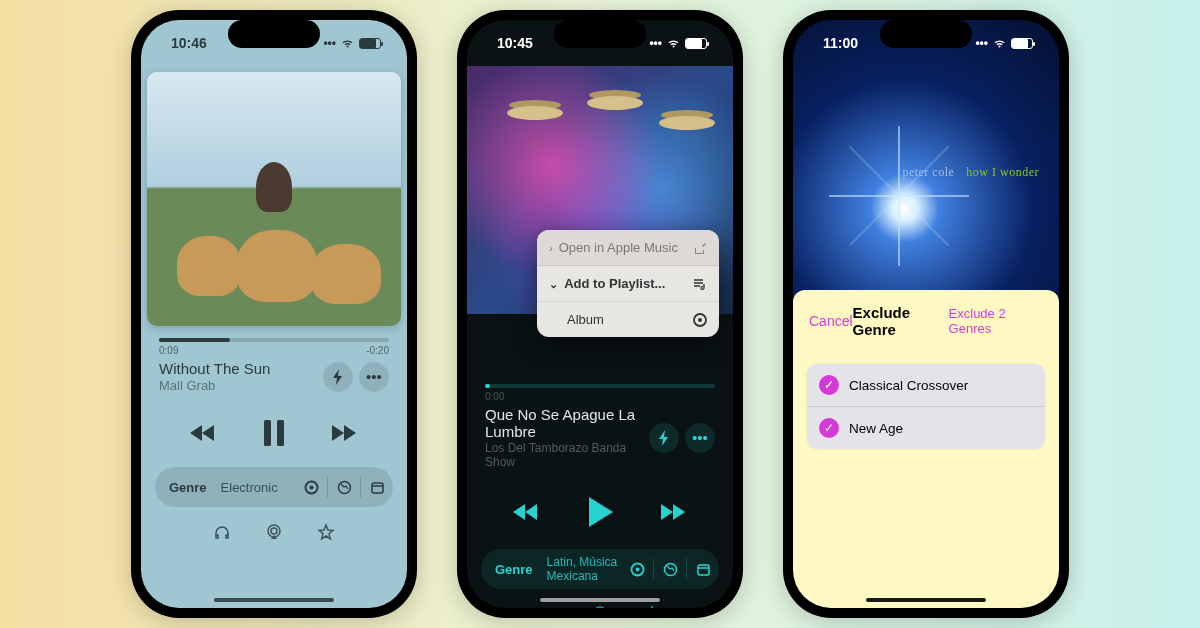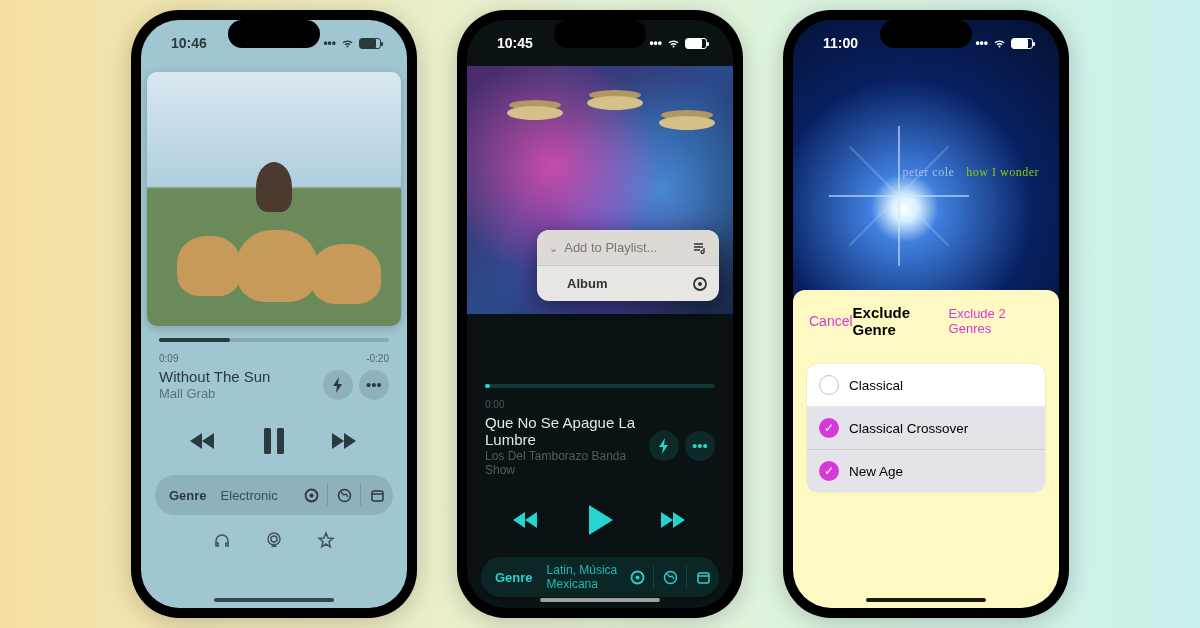--- a/index.html
+++ b/index.html
@@ -37,21 +37,21 @@
   .light { background:#a0c6d2; color:#2a3a3e; }
   .art1 { margin: 6px auto 0; width:254px; height:254px; border-radius:10px; overflow:hidden;
     background: linear-gradient(#bcd9e8 0 45%, #6a8a5a 45% 100%); position:relative; box-shadow:0 2px 8px rgba(0,0,0,0.2);}
   .art1 .sky { position:absolute; inset:0; background:linear-gradient(#d8e8f0,#b0cfdf 45%,transparent 46%); }
   .art1 .person { position:absolute; top:90px; left:50%; transform:translateX(-50%); width:36px; height:50px;
     background:#4a3a30; border-radius:50% 50% 30% 30%; }
   .art1 .dog { position:absolute; width:64px; height:60px; background:#c89a5a; border-radius:45% 45% 35% 35%; }
   .prog { margin:12px 18px 2px; }
   .prog-bar { height:4px; background:rgba(0,0,0,0.15); border-radius:2px; position:relative; }
   .prog-fill { height:100%; background:#2a3a3e; border-radius:2px; }
-  .prog-times { display:flex; justify-content:space-between; font-size:10px; margin-top:11px; opacity:0.7; }
+  .prog-times { display:flex; justify-content:space-between; font-size:10px; margin-top:3px; opacity:0.7; }
   .track { margin:4px 18px 0; display:flex; justify-content:space-between; align-items:center; }
   .track-txt .ttl { font-size:15px; font-weight:500; }
   .track-txt .art { font-size:13px; opacity:0.6; margin-top:1px; }
   .track-btns { display:flex; gap:6px; }
   .circ { width:30px; height:30px; border-radius:50%; background:rgba(0,0,0,0.1);
     display:flex; align-items:center; justify-content:center; font-size:15px;}
   .transport { display:flex; justify-content:center; align-items:center; gap:44px; margin:26px 0 20px;}
   .transport .tbtn { font-size:26px; color:#2a3a3e; }
   .transport .tplay { font-size:34px; }
   .pill { margin:18px 14px 0; height:40px; background:rgba(0,0,0,0.1); border-radius:20px;
@@ -251,20 +251,28 @@
       </div>
     </div>
     <div class="art2">
       <div class="glow"></div>
       <div class="hat" style="top:40px;left:40px"></div>
       <div class="hat" style="top:30px;left:120px"></div>
       <div class="hat" style="top:50px;right:30px"></div>
     </div>
     <div class="menu">
       <div class="mrow">
+        <span><span class="chev">›</span><span>Open in Apple Music</span></span>
+        <span>
+            <svg width="14" height="14">
+              <path d="M9 5l3-3 1 1-3 3zM3 7v5h7v-3h1v4H2V7z" fill="#888"></path>
+            </svg>
+          </span>
+      </div>
+      <div class="mrow">
         <span><span class="chev">⌄</span><span>Add to Playlist...</span></span>
         <span>
             <svg width="14" height="12">
               <path d="M1 2h9M1 5h9M1 8h6M11 6v4a1.5 1.5 0 11-1-1.4" stroke="#333" stroke-width="1.3" fill="none"></path>
             </svg>
           </span>
       </div>
       <div class="mrow">
         <span style="padding-left:18px">Album</span>
         <span>
@@ -386,24 +394,20 @@
     <div class="art3txt">
       <span>peter cole</span><span class="hw">how I wonder</span>
     </div>
     <div class="sheet">
       <div class="sheet-hd">
         <span class="cancel">Cancel</span>
         <span class="ttl">Exclude Genre</span>
         <span class="act">Exclude 2 Genres</span>
       </div>
       <div class="glist">
-        <div class="grow">
-          <span class="chk off"></span>
-          <span>Classical</span>
-        </div>
         <div class="grow sel">
           <span class="chk on">✓</span>
           <span>Classical Crossover</span>
         </div>
         <div class="grow sel">
           <span class="chk on">✓</span>
           <span>New Age</span>
         </div>
       </div>
     </div>

